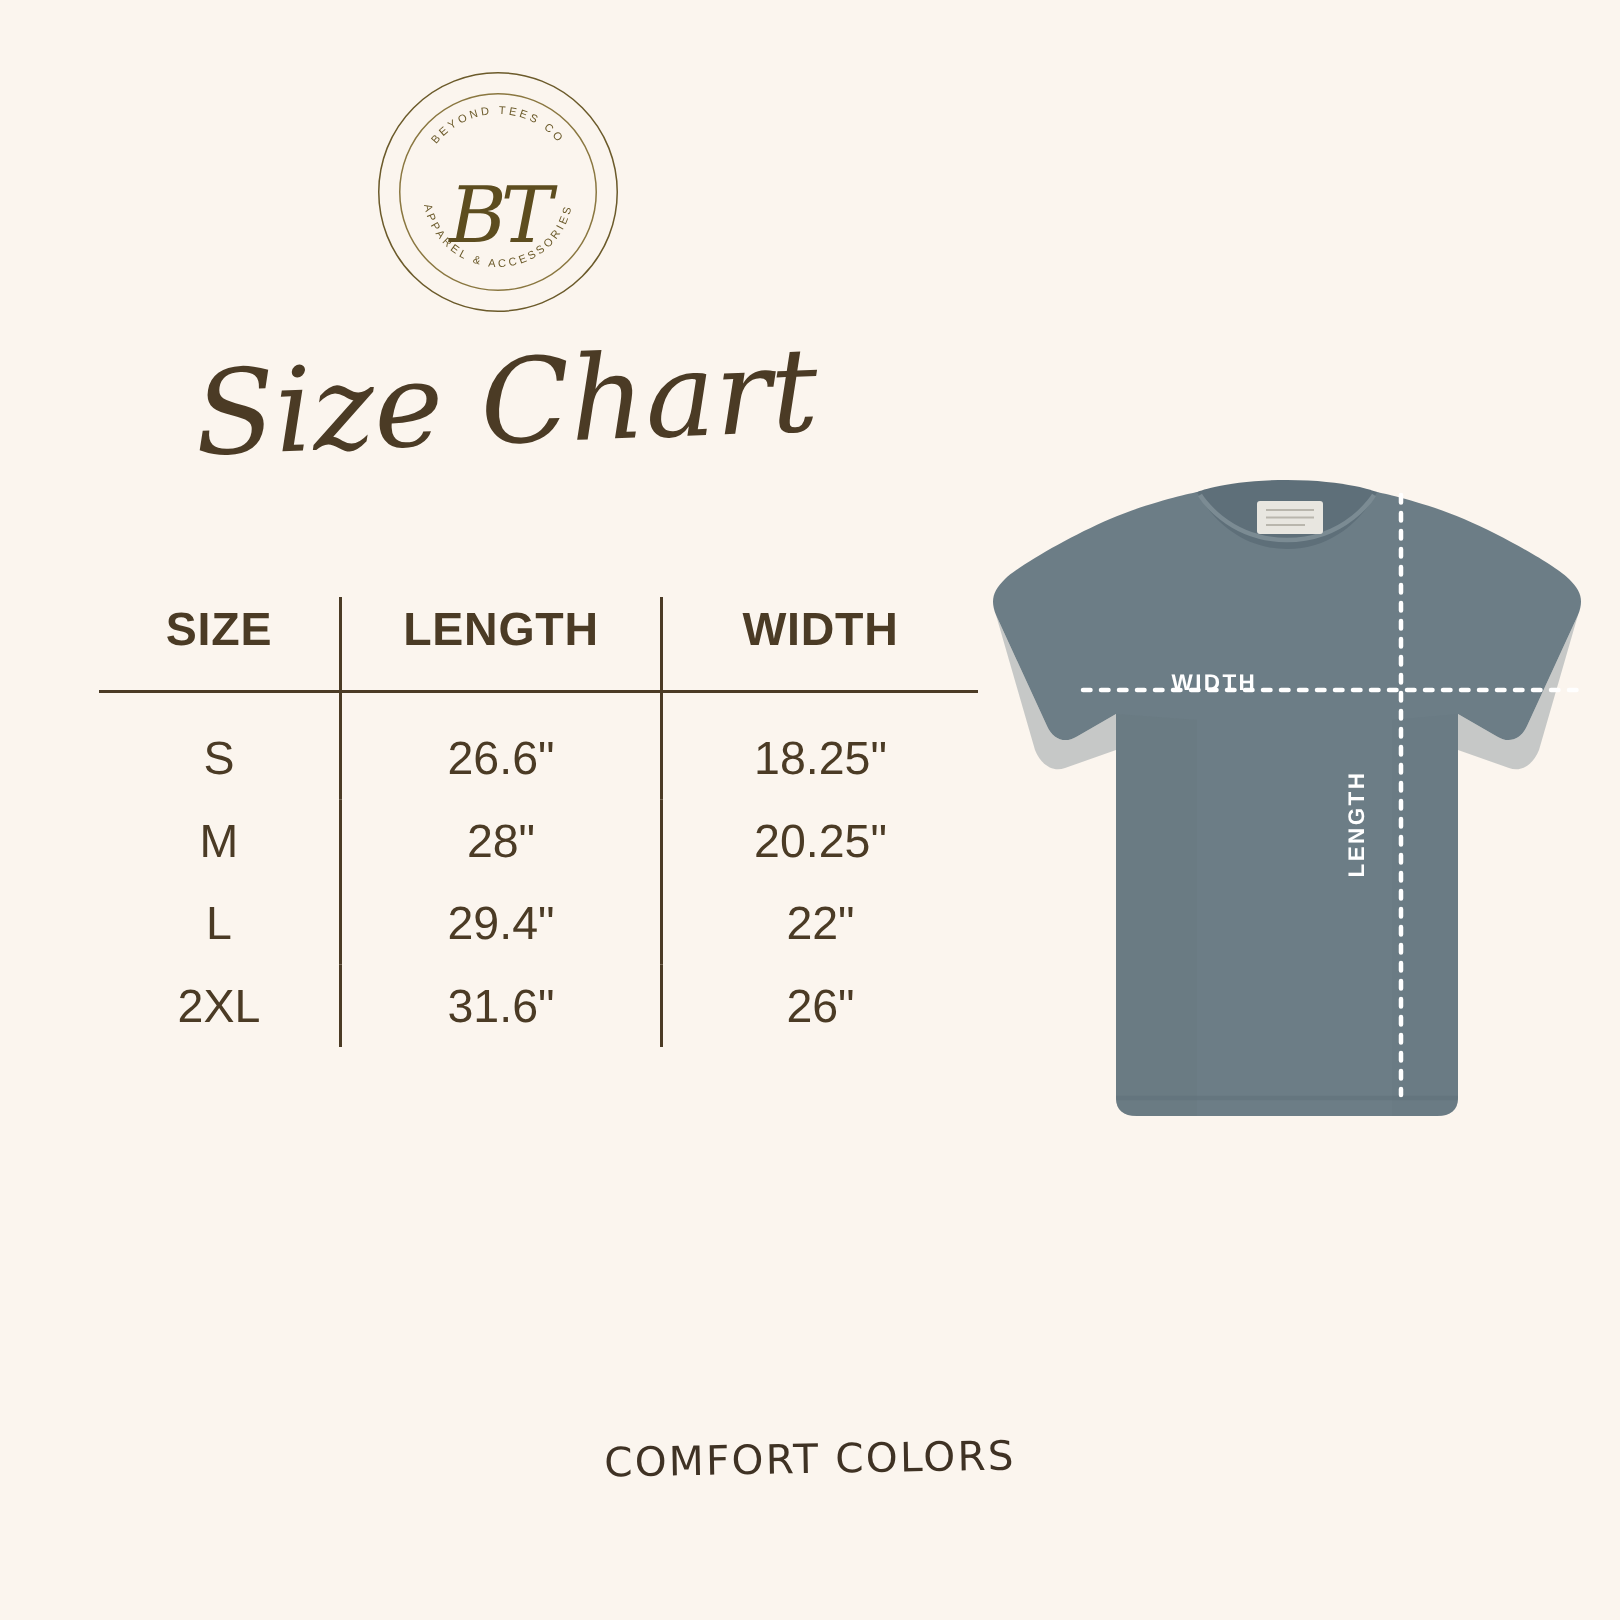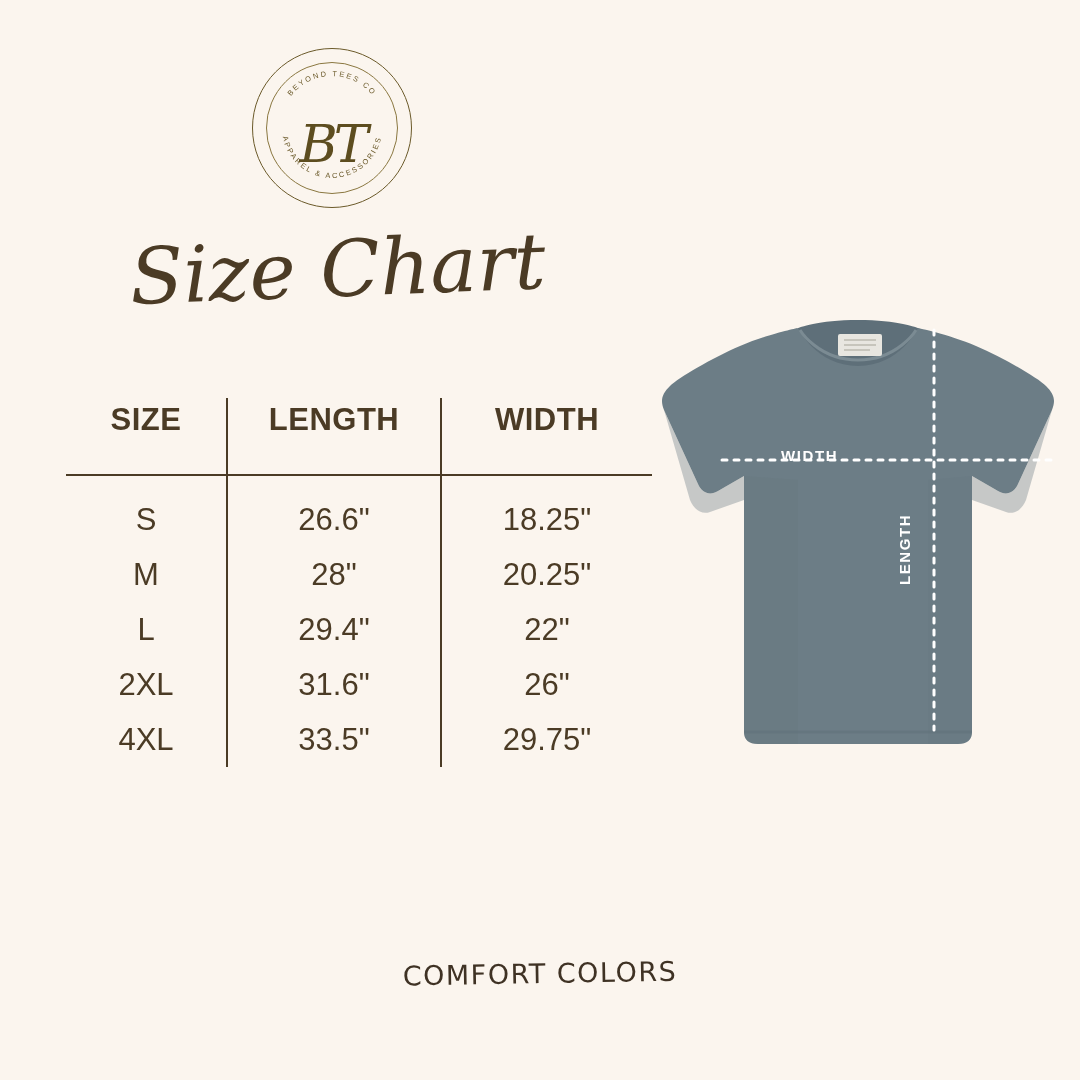--- a/index.html
+++ b/index.html
@@ -106,21 +106,21 @@
   table.size-table th,
   table.size-table td {
     text-align: center;
     color: #4b3b25;
     font-family: "Liberation Sans", sans-serif;
   }
   table.size-table th {
     font-size: 31px;
     font-weight: bold;
     letter-spacing: 0.5px;
-    padding: 4px 0 36px 0;
+    padding: 4px 0 22px 0;
     border-bottom: 2px solid #4b3b25;
   }
   table.size-table td {
     font-size: 31px;
     font-weight: 400;
     padding: 10px 0 9px 0;
   }
   table.size-table tbody tr:first-child td {
     padding-top: 26px;
   }
@@ -229,25 +229,20 @@
         </tr>
         <tr>
           <td class="col-size">L</td>
           <td class="col-length">29.4"</td>
           <td class="col-width">22"</td>
         </tr>
         <tr>
           <td class="col-size">2XL</td>
           <td class="col-length">31.6"</td>
           <td class="col-width">26"</td>
-        </tr>
-        <tr>
-          <td class="col-size">4XL</td>
-          <td class="col-length">33.5"</td>
-          <td class="col-width">29.75"</td>
         </tr>
       </tbody>
     </table>
   </div>
 
   <div class="shirt-wrap">
     <svg class="shirt-svg" width="420" height="470" viewBox="0 0 420 470">
 
       <path d="M150,28
                C150,28 120,34 92,46

